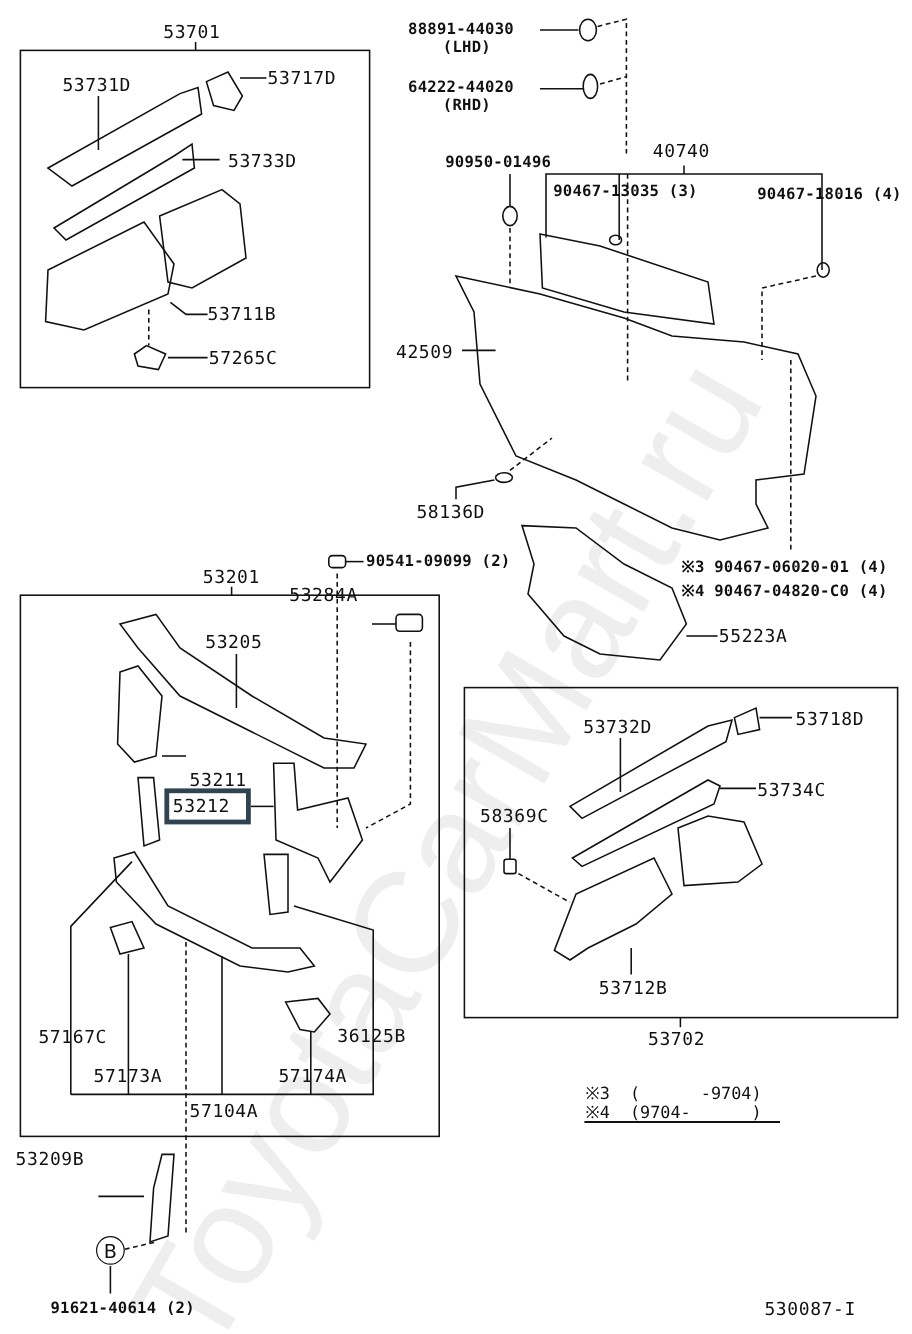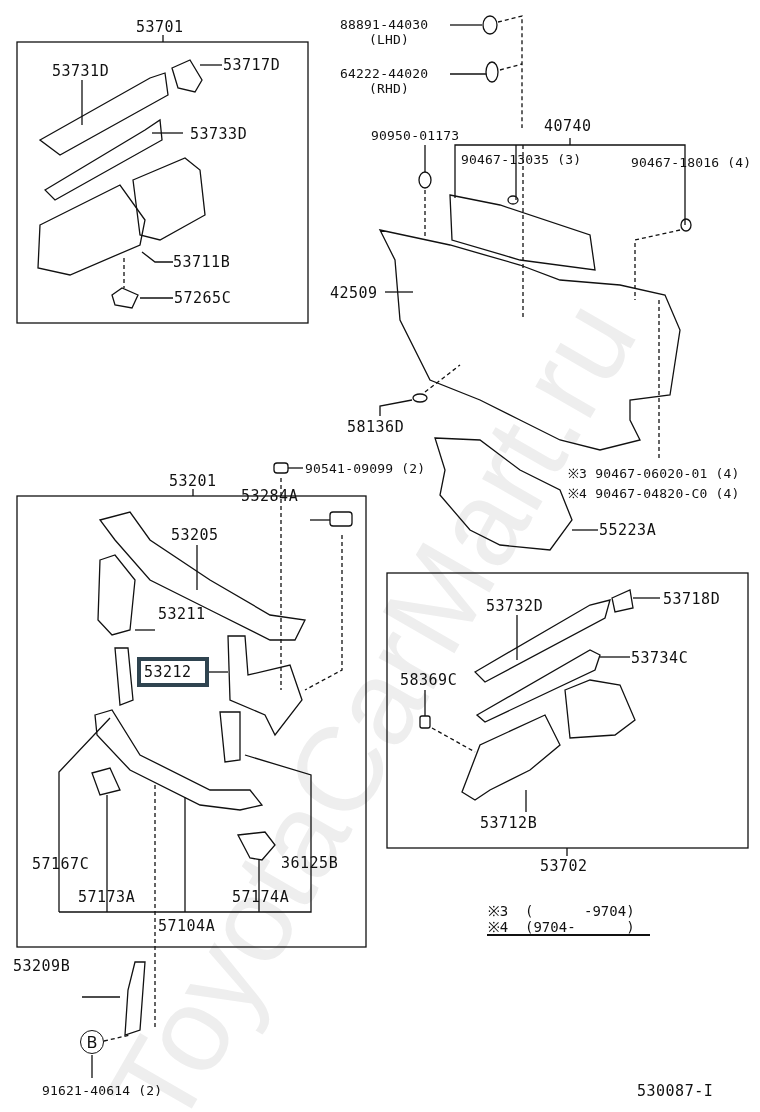--- a/index.html
+++ b/index.html
@@ -1,20 +1,20 @@
 <!DOCTYPE html>
 <html><head>
 <meta charset="utf-8">
 <style>
   html, body { margin:0; padding:0; background:#ffffff; }
   body { width:760px; height:1112px; position:relative; overflow:hidden;
          font-family:"DejaVu Sans Mono","Liberation Mono",monospace; color:#111; }
   svg.diagram { position:absolute; left:0; top:0; }
   .lbl { position:absolute; font-size:15px; line-height:16px; white-space:nowrap; letter-spacing:0.5px; cursor:pointer; }
-  .lbl.sm { font-size:13px; letter-spacing:0.2px; }
+  .lbl.sm { font-size:13px; letter-spacing:0.2px;font-weight:bold; }
   .hl { position:absolute; left:137px; top:657px; width:72px; height:30px; border:4px solid #2f4450; box-sizing:border-box; }
   .circleB { position:absolute; left:80px; top:1030px; width:24px; height:24px; border:1.2px solid #111; border-radius:50%;
              font-size:16px; text-align:center; line-height:24px; box-sizing:border-box; font-family:"DejaVu Sans",sans-serif; cursor:pointer; }
   .note { position:absolute; font-size:14px; white-space:pre; }
   .wm { position:absolute; font-family:"Liberation Sans",sans-serif; font-size:120px; color:#eeeeee; transform:rotate(-60deg);
         transform-origin:left top; left:80px; top:1080px; white-space:nowrap; pointer-events:none; }
 </style>
 </head>
 <body>
 
@@ -124,47 +124,47 @@
 <div class="lbl" style="left:223px;top:57px">53717D</div>
 <div class="lbl" style="left:190px;top:126px">53733D</div>
 <div class="lbl" style="left:173px;top:254px">53711B</div>
 <div class="lbl" style="left:174px;top:290px">57265C</div>
 
 <div class="lbl sm" style="left:340px;top:17px">88891-44030</div>
 <div class="lbl sm" style="left:369px;top:32px">(LHD)</div>
 <div class="lbl sm" style="left:340px;top:66px">64222-44020</div>
 <div class="lbl sm" style="left:369px;top:81px">(RHD)</div>
 <div class="lbl" style="left:544px;top:118px">40740</div>
-<div class="lbl sm" style="left:371px;top:128px">90950-01173</div>
+<div class="lbl sm" style="left:371px;top:128px">90950-01496</div>
 <div class="lbl sm" style="left:461px;top:152px">90467-13035 (3)</div>
 <div class="lbl sm" style="left:631px;top:155px">90467-18016 (4)</div>
 <div class="lbl" style="left:330px;top:285px">42509</div>
 <div class="lbl" style="left:347px;top:419px">58136D</div>
 <div class="lbl sm" style="left:568px;top:466px">※3 90467-06020-01 (4)</div>
 <div class="lbl sm" style="left:568px;top:486px">※4 90467-04820-C0 (4)</div>
 <div class="lbl" style="left:599px;top:522px">55223A</div>
 <div class="lbl sm" style="left:305px;top:461px">90541-09099 (2)</div>
 
 <div class="lbl" style="left:169px;top:473px">53201</div>
 <div class="lbl" style="left:171px;top:527px">53205</div>
 <div class="lbl" style="left:241px;top:488px">53284A</div>
-<div class="lbl" style="left:158px;top:606px">53211</div>
+<div class="lbl" style="left:158px;top:642px">53211</div>
 <div class="hl" style="border-color: rgb(47, 68, 80);"></div>
 <div class="lbl" style="left:144px;top:664px">53212</div>
 <div class="lbl" style="left:32px;top:856px">57167C</div>
 <div class="lbl" style="left:281px;top:855px">36125B</div>
 <div class="lbl" style="left:78px;top:889px">57173A</div>
 <div class="lbl" style="left:232px;top:889px">57174A</div>
 <div class="lbl" style="left:158px;top:918px">57104A</div>
 <div class="lbl" style="left:13px;top:958px">53209B</div>
 <div class="circleB">B</div>
 <div class="lbl sm" style="left:42px;top:1083px">91621-40614 (2)</div>
 
 <div class="lbl" style="left:486px;top:598px">53732D</div>
 <div class="lbl" style="left:663px;top:591px">53718D</div>
 <div class="lbl" style="left:631px;top:650px">53734C</div>
 <div class="lbl" style="left:400px;top:672px">58369C</div>
-<div class="lbl" style="left:480px;top:815px">53712B</div>
+<div class="lbl" style="left:499px;top:815px">53712B</div>
 <div class="lbl" style="left:540px;top:858px">53702</div>
 
 <div class="note" style="left:488px;top:901px">※3  (      -9704)</div>
 <div class="note" style="left:488px;top:917px">※4  (9704-      )</div>
 <div class="lbl" style="left:637px;top:1083px">530087-I</div>
 
 </body></html>

